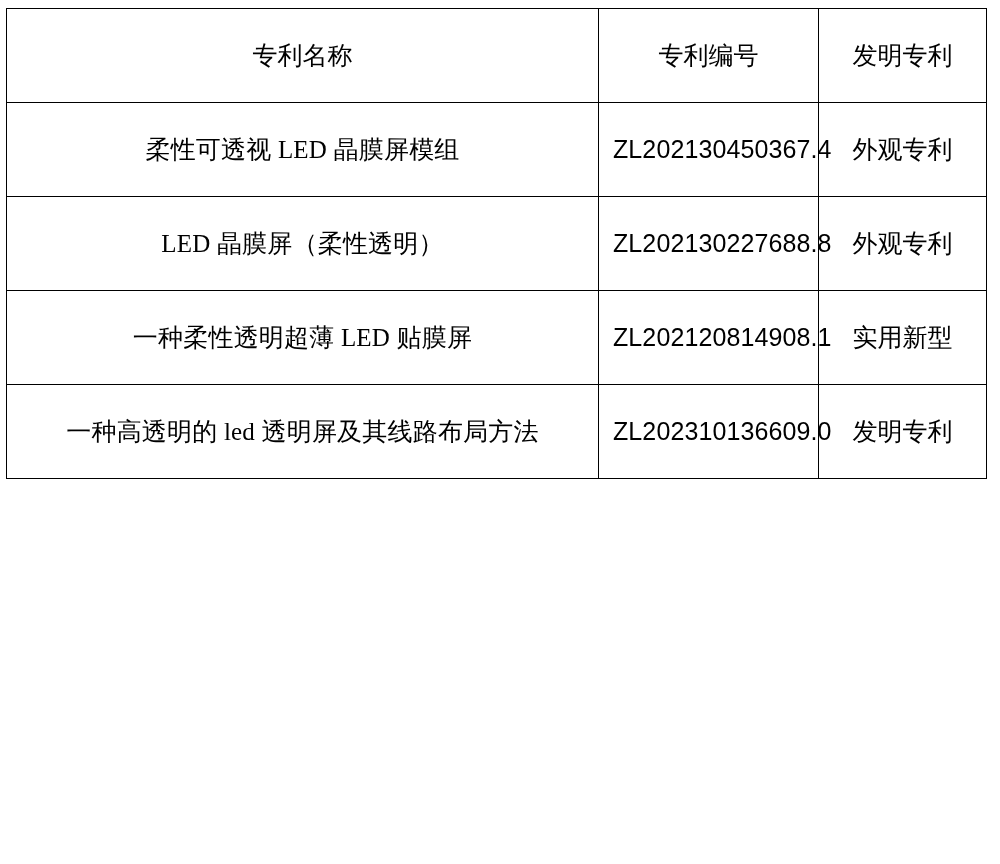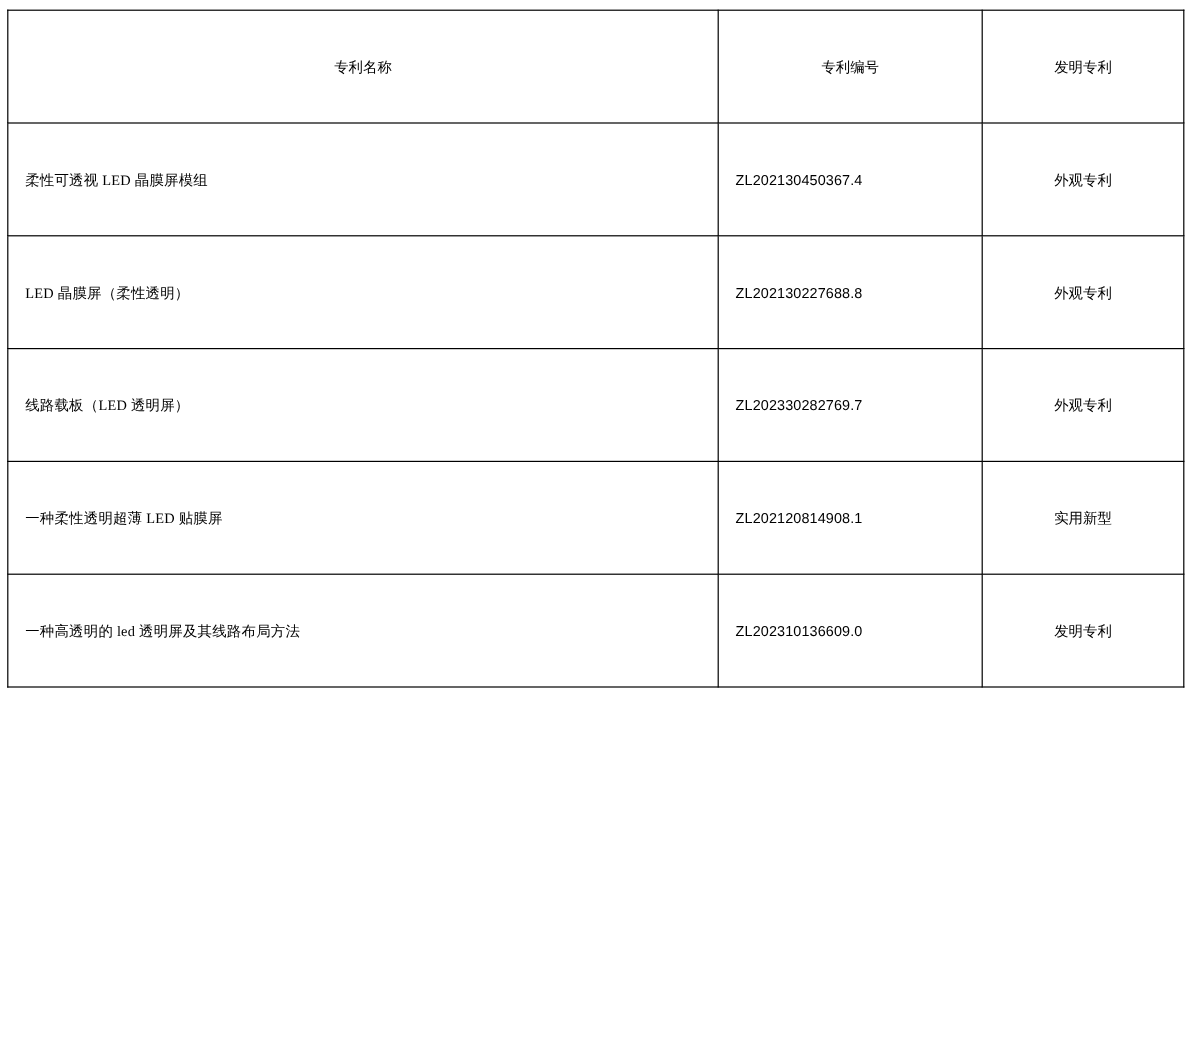--- a/index.html
+++ b/index.html
@@ -28,36 +28,36 @@
     width: 980px;
     border-collapse: collapse;
     table-layout: fixed;
   }
   table.patent-table td,
   table.patent-table th {
     border: 1px solid #000000;
     padding: 0 14px;
     vertical-align: middle;
     font-weight: normal;
-    font-size: 12px;
+    font-size: 25px;
     line-height: 1.5;
   }
   col.c-name { width: 592px; }
   col.c-number { width: 220px; }
   col.c-type { width: 168px; }
 
   thead td {
     height: 93px;
     text-align: center;
   }
   tbody td {
     height: 93px;
   }
   td.cell-name {
-    text-align: left;
+    text-align: center;
     letter-spacing: 0.2px;
     margin-top: 29px;
   }
   td.cell-number {
     font-family: Liberation Sans, sans-serif;
     letter-spacing: 0.1px;
   }
   td.cell-type {
     text-align: center;
     margin-top: 10px;
@@ -88,25 +88,20 @@
         <td class="cell-name">柔性可透视 LED 晶膜屏模组</td>
         <td class="cell-number">ZL202130450367.4</td>
         <td class="cell-type">外观专利</td>
       </tr>
       <tr>
         <td class="cell-name">LED 晶膜屏（柔性透明）</td>
         <td class="cell-number">ZL202130227688.8</td>
         <td class="cell-type">外观专利</td>
       </tr>
       <tr>
-        <td class="cell-name">线路载板（LED 透明屏）</td>
-        <td class="cell-number">ZL202330282769.7</td>
-        <td class="cell-type">外观专利</td>
-      </tr>
-      <tr>
         <td class="cell-name">一种柔性透明超薄 LED 贴膜屏</td>
         <td class="cell-number">ZL202120814908.1</td>
         <td class="cell-type">实用新型</td>
       </tr>
       <tr>
         <td class="cell-name">一种高透明的 led 透明屏及其线路布局方法</td>
         <td class="cell-number">ZL202310136609.0</td>
         <td class="cell-type">发明专利</td>
       </tr>
     </tbody>

